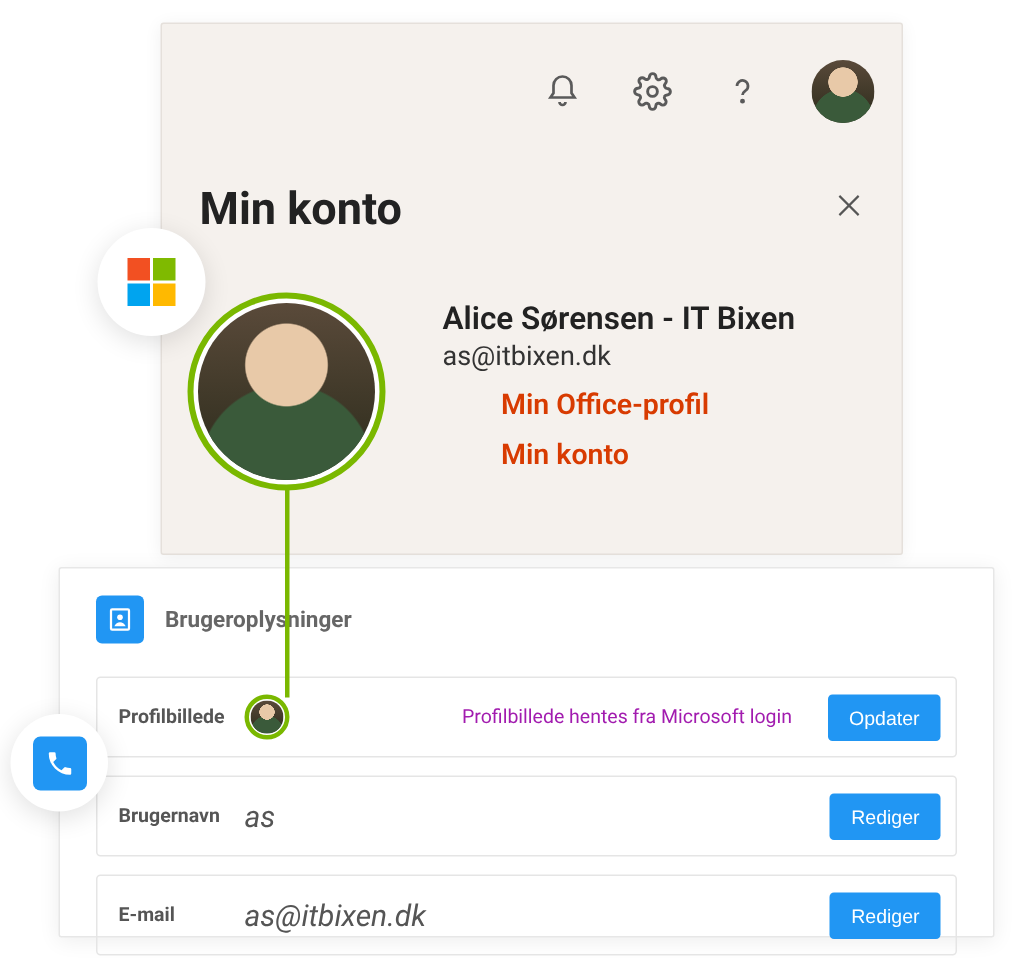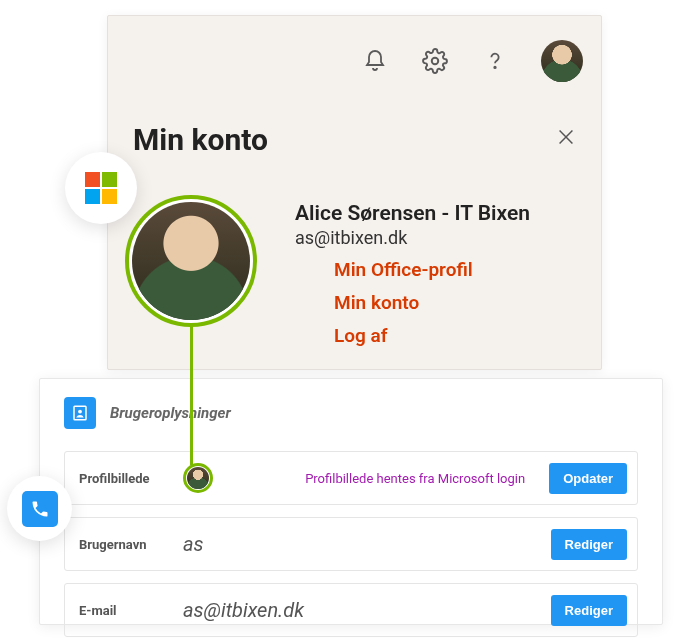--- a/index.html
+++ b/index.html
@@ -176,21 +176,20 @@
     border-radius: 2px;
     box-shadow: 0 2px 14px rgba(0,0,0,0.07);
     padding: 18px 24px;
   }
 
   .panel-header {
     display: flex;
     align-items: center;
     gap: 14px;
     margin-bottom: 22px;
-    font-style: italic;
   }
   .panel-icon {
     width: 32px;
     height: 32px;
     background: #2196f3;
     border-radius: 4px;
     display: flex;
     align-items: center;
     justify-content: center;
     color: #fff;
@@ -204,21 +203,21 @@
   .field-row {
     display: flex;
     align-items: center;
     border: 1px solid #e5e5e5;
     border-radius: 3px;
     padding: 10px 10px 10px 14px;
     margin-bottom: 12px;
     height: 54px;
   }
   .field-label {
-    width: 104px;
+    width: 84px;
     font-size: 13px;
     font-weight: 700;
     color: #555;
   }
   .field-value {
     flex: 1;
     font-size: 20px;
     color: #555;
     font-style: italic;
   }
@@ -227,21 +226,21 @@
     color: #a21caf;
     margin-right: 24px;
   }
   .field-btn {
     background: #2196f3;
     color: #fff;
     border: none;
     border-radius: 3px;
     padding: 8px 14px;
     font-size: 13px;
-    font-weight: 700;
+    font-weight: 400;
     cursor: pointer;
   }
 
   .avatar-mini-ring {
     width: 30px;
     height: 30px;
     border: 3px solid #7ab800;
     border-radius: 50%;
     display: flex;
     align-items: center;
@@ -318,21 +317,20 @@
   <div class="avatar-ring">
     <div class="avatar-large">
       <div class="avatar-img"></div>
     </div>
   </div>
   <div class="profile-text">
     <div class="profile-name">Alice Sørensen - IT Bixen</div>
     <div class="profile-email">as@itbixen.dk</div>
     <a class="profile-link">Min Office-profil</a>
     <a class="profile-link">Min konto</a>
-    <a class="profile-link">Log af</a>
   </div>
 </div>
 
 <div class="connector-line"></div>
 
 <div class="lower-panel">
   <div class="panel-header">
     <div class="panel-icon">
       <svg width="18" height="18" viewBox="0 0 24 24" fill="currentColor">
         <rect x="4" y="3" width="16" height="18" rx="1" fill="none" stroke="currentColor" stroke-width="2"></rect>

